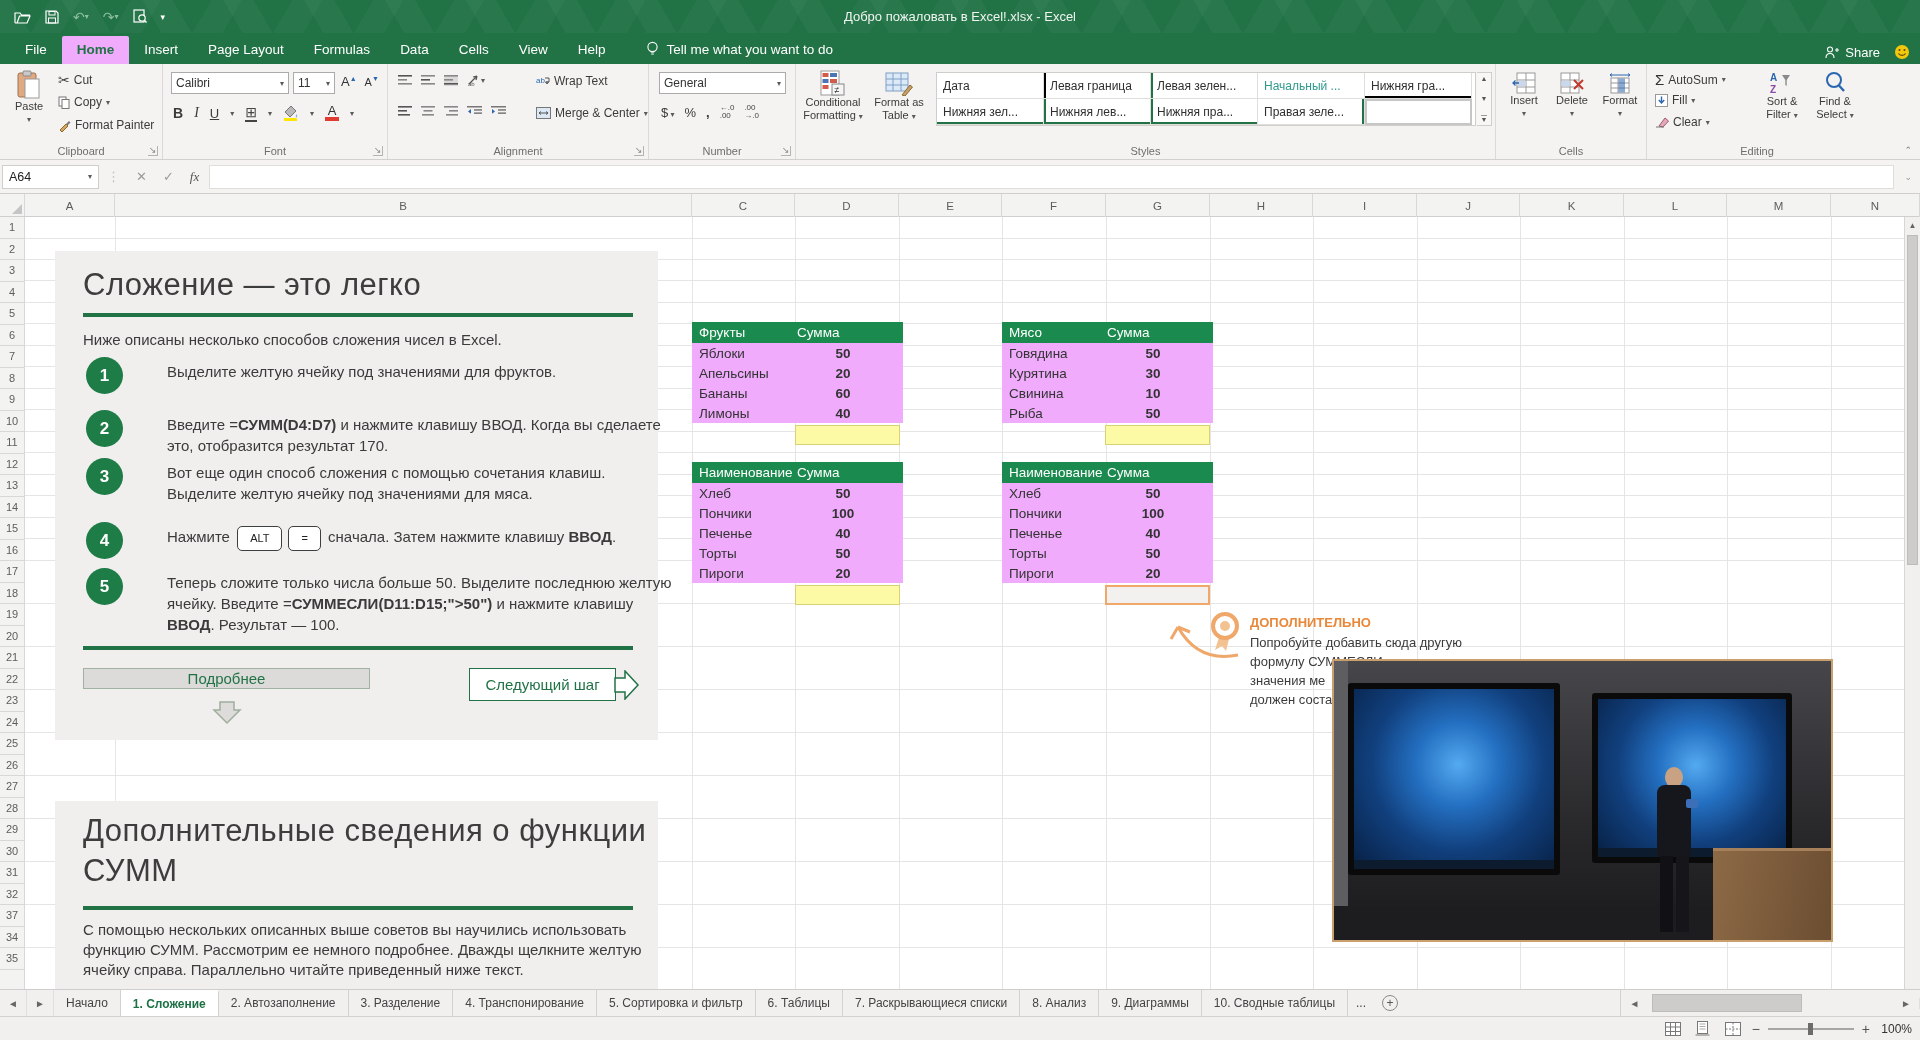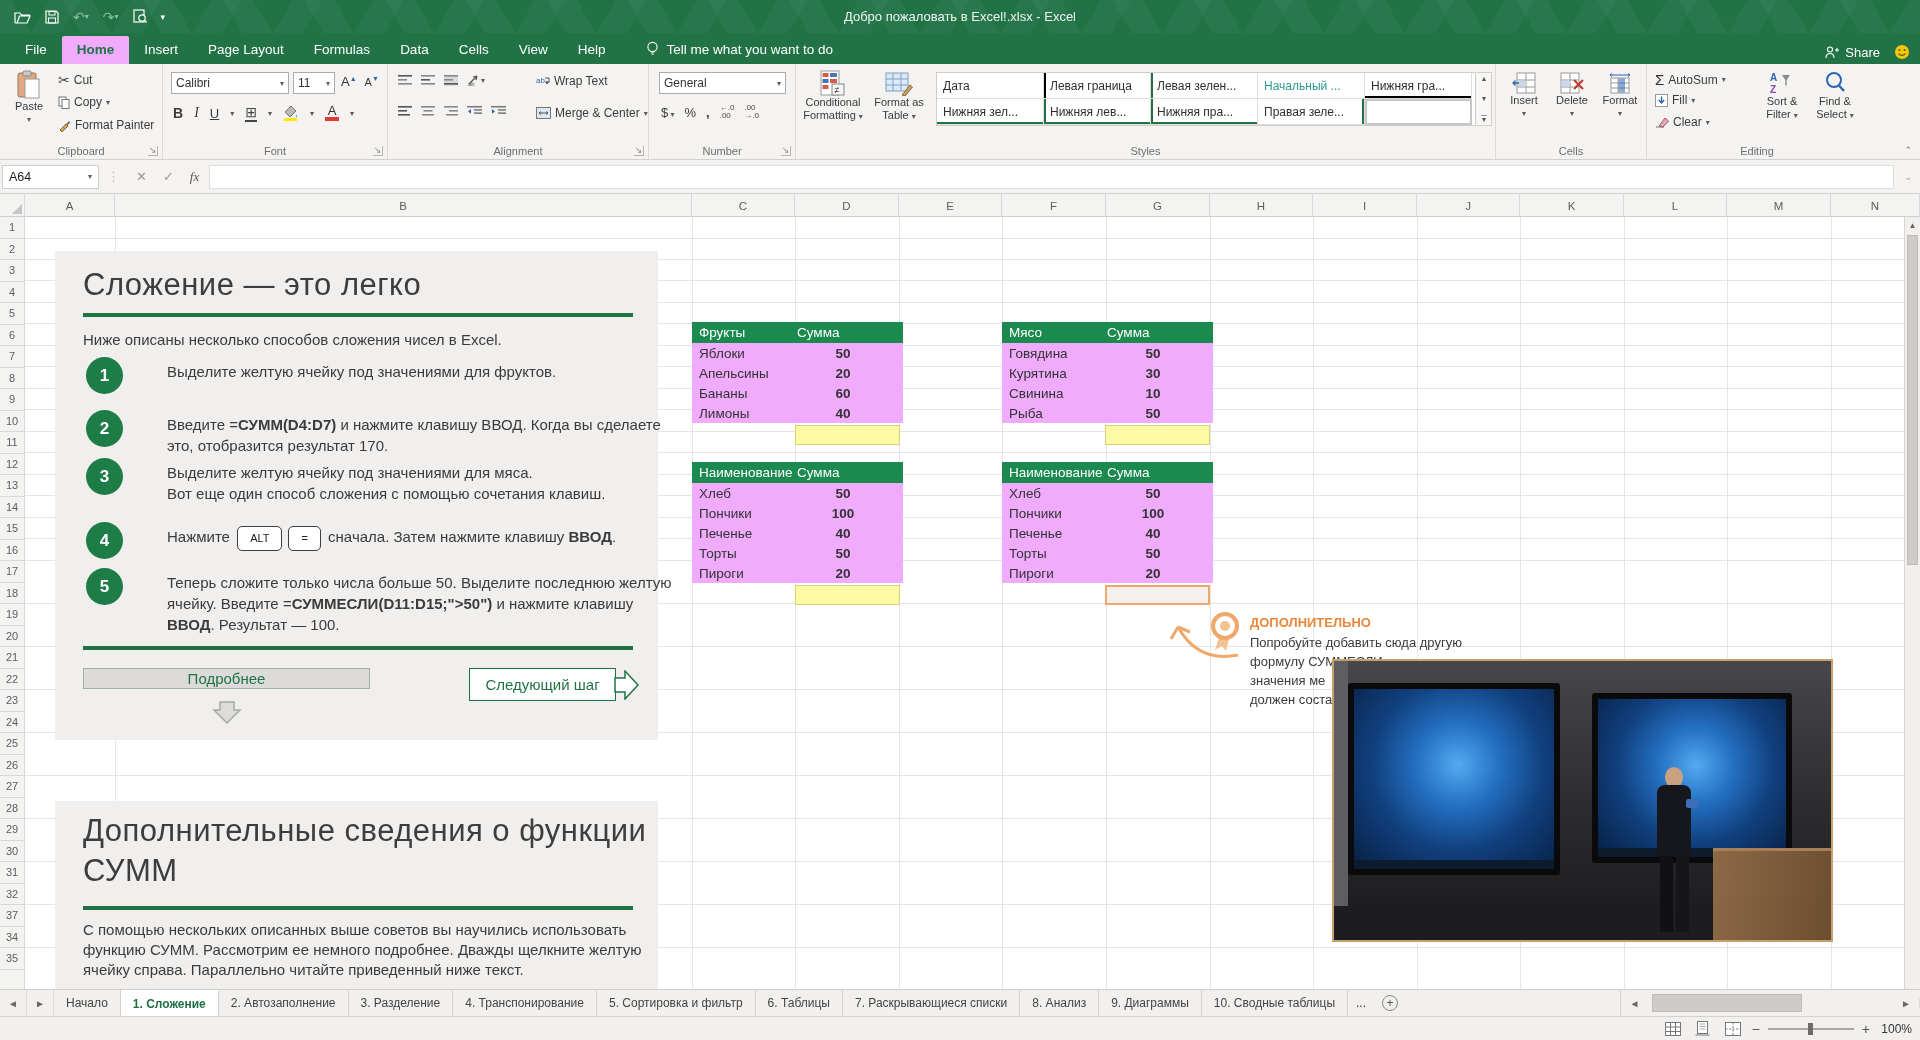--- a/index.html
+++ b/index.html
@@ -582,22 +582,22 @@
           <div class="steptext" style="top: 110px; left: 112px;">
             <div><span>Выделите желтую ячейку под значениями для фруктов.</span></div>
           </div>
           <div class="stepcircle" style="left: 31px; top: 159px;">2</div>
           <div class="steptext" style="top: 163px; left: 112px;">
             <div><span>Введите =</span><b>СУММ(D4:D7)</b><span> и нажмите клавишу ВВОД. Когда вы сделаете</span></div>
             <div><span>это, отобразится результат 170.</span></div>
           </div>
           <div class="stepcircle" style="left: 31px; top: 207px;">3</div>
           <div class="steptext" style="top: 211px; left: 112px;">
+            <div><span>Вот еще один способ сложения с помощью сочетания клавиш.</span></div>
             <div><span>Выделите желтую ячейку под значениями для мяса.</span></div>
-            <div><span>Вот еще один способ сложения с помощью сочетания клавиш.</span></div>
           </div>
           <div class="stepcircle" style="left: 31px; top: 271px;">4</div>
           <div class="steptext" style="top: 275px; left: 112px;">
             <div><span>Нажмите </span><kbd class="key">ALT</kbd><kbd class="key">=</kbd><span> сначала. Затем нажмите клавишу </span><b>ВВОД</b><span>.</span></div>
           </div>
           <div class="stepcircle" style="left: 31px; top: 317px;">5</div>
           <div class="steptext" style="top: 321px; left: 112px;">
             <div><span>Теперь сложите только числа больше 50. Выделите последнюю желтую</span></div>
             <div><span>ячейку. Введите =</span><b>СУММЕСЛИ(D11:D15;"&gt;50")</b><span> и нажмите клавишу</span></div>
             <div><b>ВВОД</b><span>. Результат — 100.</span></div>

